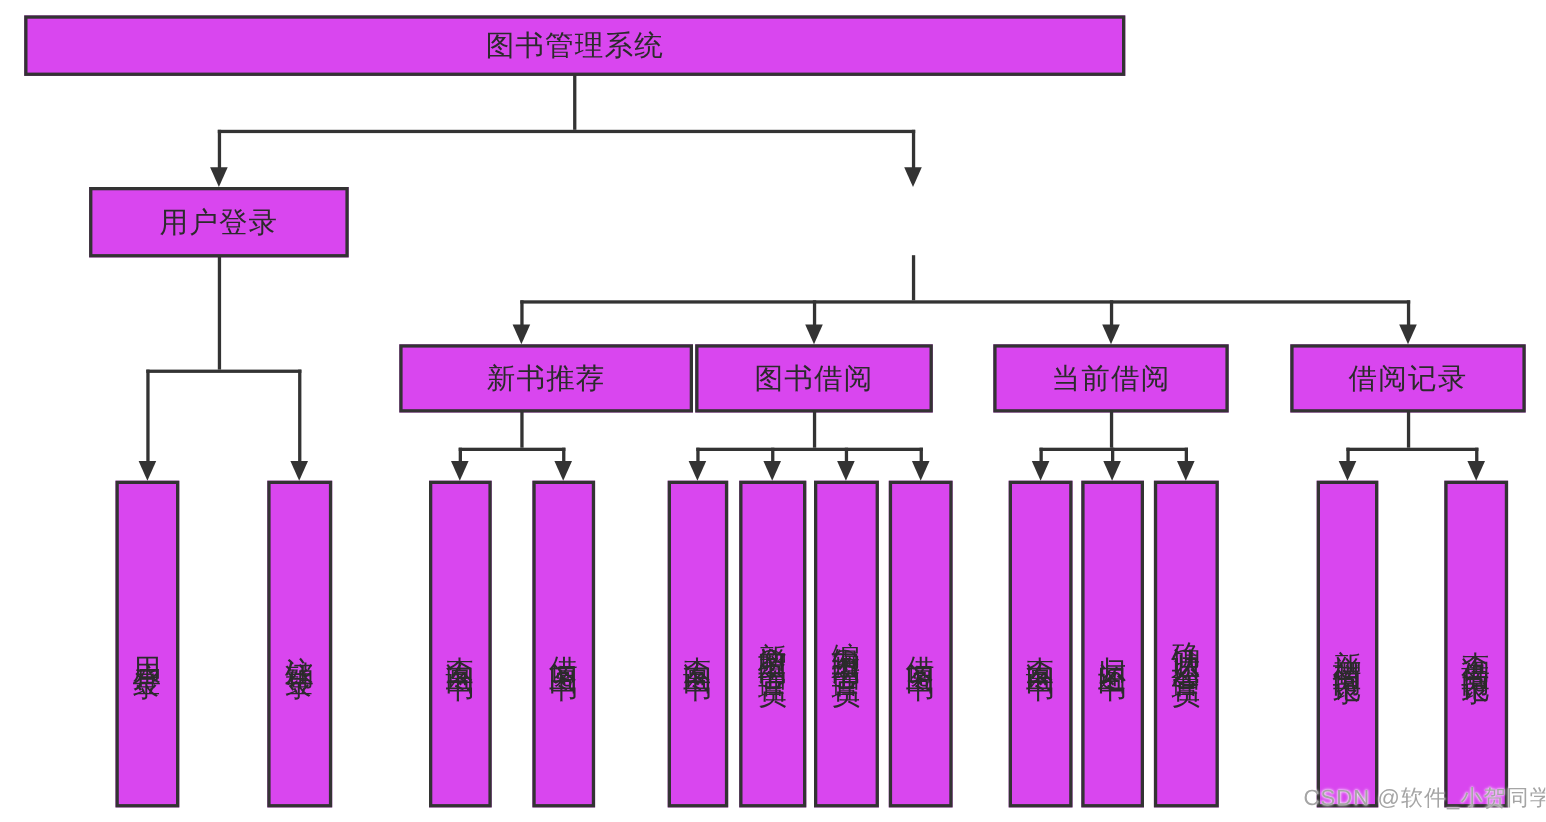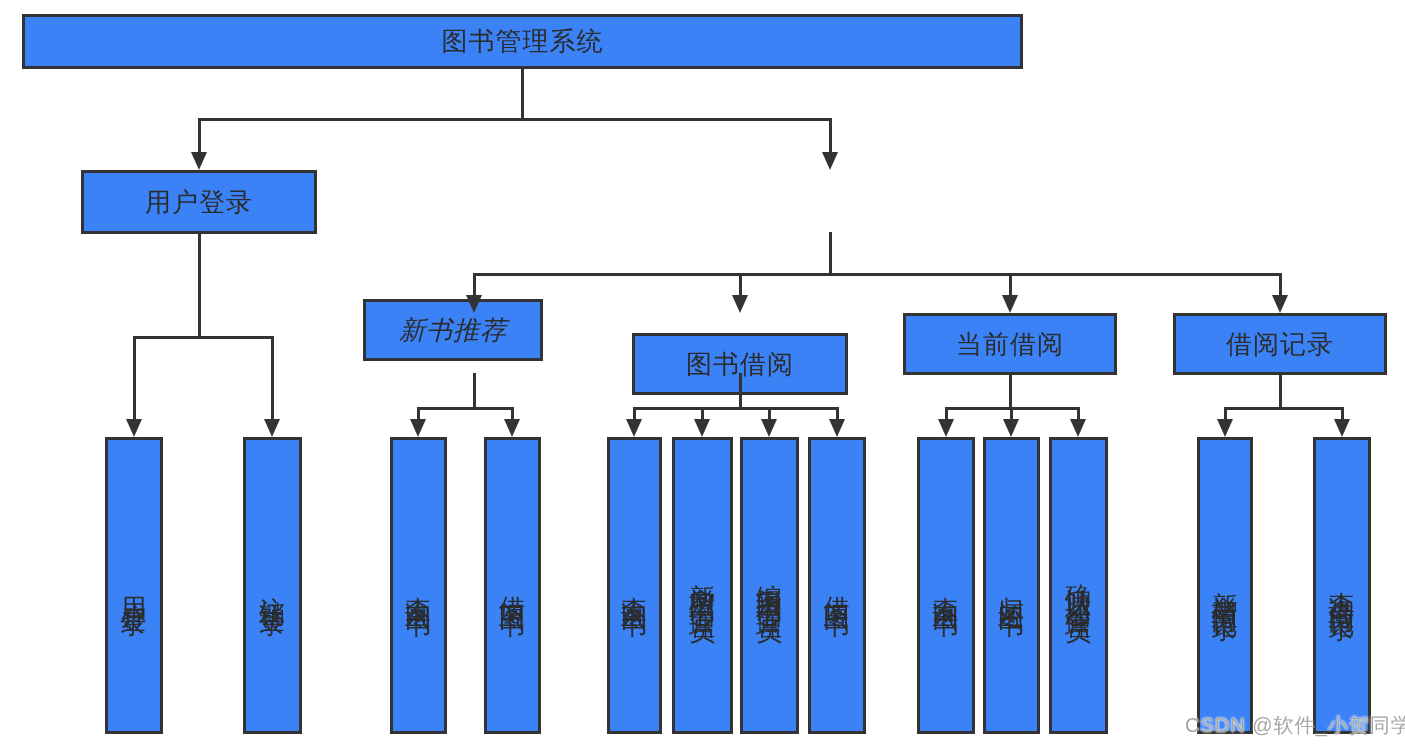--- a/index.html
+++ b/index.html
@@ -7,21 +7,21 @@
     position:relative;
     width:1405px;height:747px;
     background:#ffffff;
     font-family:"Liberation Sans", sans-serif;
     overflow:hidden;
   }
   .node{
     position:absolute;
     box-sizing:border-box;
     border:3px solid #333333;
-    background:#3b82f6;
+    background:#d946ef;
     display:flex;align-items:center;justify-content:center;
     color:#2b2b2b;
     font-size:26px;
     letter-spacing:1px;
     white-space:nowrap;
   }
   .leaf .vtext{
     writing-mode:vertical-rl;
     text-orientation:mixed;
     letter-spacing:5px;
@@ -53,24 +53,24 @@
 <div id="canvas">
 
   <div class="node" style="left:22px;top:14px;width:1001px;height:55px;">
     <span>图书管理系统</span>
   </div>
 
   <div class="node" style="left:81px;top:170px;width:236px;height:64px;">
     <span>用户登录</span>
   </div>
 
-  <div class="node" style="left:363px;top:299px;width:180px;height:62px;font-style:italic;">
+  <div class="node" style="left:363px;top:313px;width:267px;height:62px;">
     <span>新书推荐</span>
   </div>
-  <div class="node" style="left:632px;top:313px;width:216px;height:62px;margin-top:20px;">
+  <div class="node" style="left:632px;top:313px;width:216px;height:62px;">
     <span>图书借阅</span>
   </div>
   <div class="node" style="left:903px;top:313px;width:214px;height:62px;">
     <span>当前借阅</span>
   </div>
   <div class="node" style="left:1173px;top:313px;width:214px;height:62px;">
     <span>借阅记录</span>
   </div>
 
   <div class="node leaf" style="left:105px;top:437px;width:58px;height:297px;">

